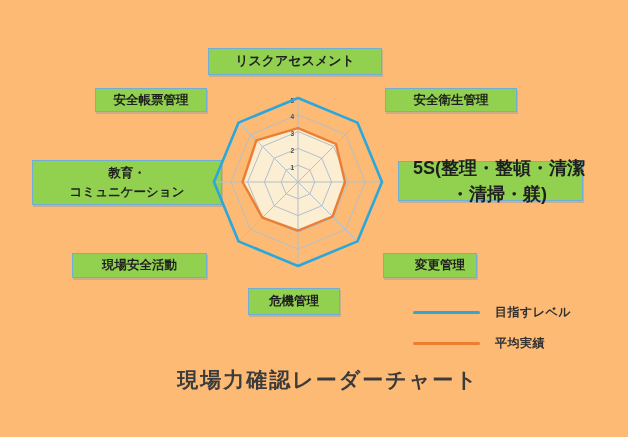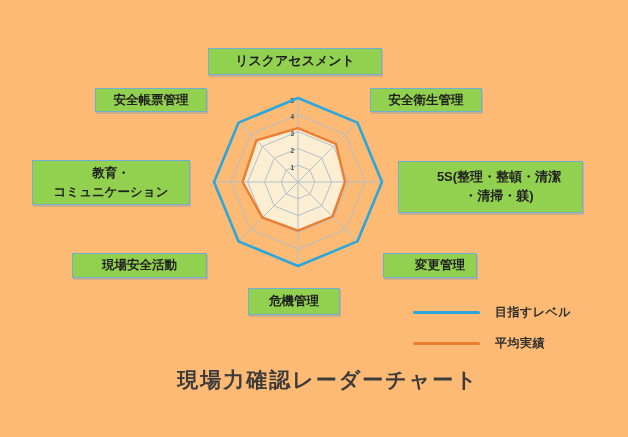--- a/index.html
+++ b/index.html
@@ -11,26 +11,26 @@
     position:absolute;display:flex;flex-direction:column;justify-content:center;align-items:center;
     background:var(--label-bg,#92d050);
     border:1px solid var(--label-border,#6fafd6);
     box-shadow:1px 2px 0 rgba(110,150,180,.35);
     color:var(--label-text,#1f1f1f);
     font-weight:bold;font-size:12.5px;line-height:1.45;text-align:center;
     box-sizing:border-box;white-space:nowrap;
   }
   .cat span{display:block;}
   .pos-0{left:208px;top:48px;width:174px;height:27px;font-size:13px;}
-  .pos-1{left:370px;top:88px;width:112px;height:24px;}
-  .pos-2{left:398px;top:161px;width:185px;height:52px;font-size:13px;padding-left:17px;}
+  .pos-1{left:385px;top:88px;width:132px;height:24px;}
+  .pos-2{left:398px;top:161px;width:185px;height:40px;font-size:18px;padding-left:17px;}
   .pos-3{left:383px;top:253px;width:94px;height:25px;padding-left:20px;}
   .pos-4{left:248px;top:288px;width:92px;height:27px;}
   .pos-5{left:72px;top:253px;width:135px;height:25px;}
-  .pos-6{left:32px;top:160px;width:158px;height:45px;}
+  .pos-6{left:32px;top:160px;width:190px;height:45px;}
   .pos-7{left:95px;top:88px;width:112px;height:24px;}
   .radar-wrap{position:absolute;left:188px;top:72px;width:220px;height:220px;}
   .legend{position:absolute;left:413px;top:303px;width:200px;}
   .legend-row{display:flex;align-items:center;height:18px;margin-bottom:13px;}
   .swatch{display:inline-block;width:67px;height:3px;border-radius:2px;margin-right:15px;}
   .legend-label{font-weight:bold;font-size:12px;color:#2f2f2f;letter-spacing:.5px;}
   .chart-title{
     position:absolute;left:0;top:366px;width:100%;text-align:center;
     font-size:21px;font-weight:bold;color:#3b3b3b;letter-spacing:2px;padding-left:14px;
   }

